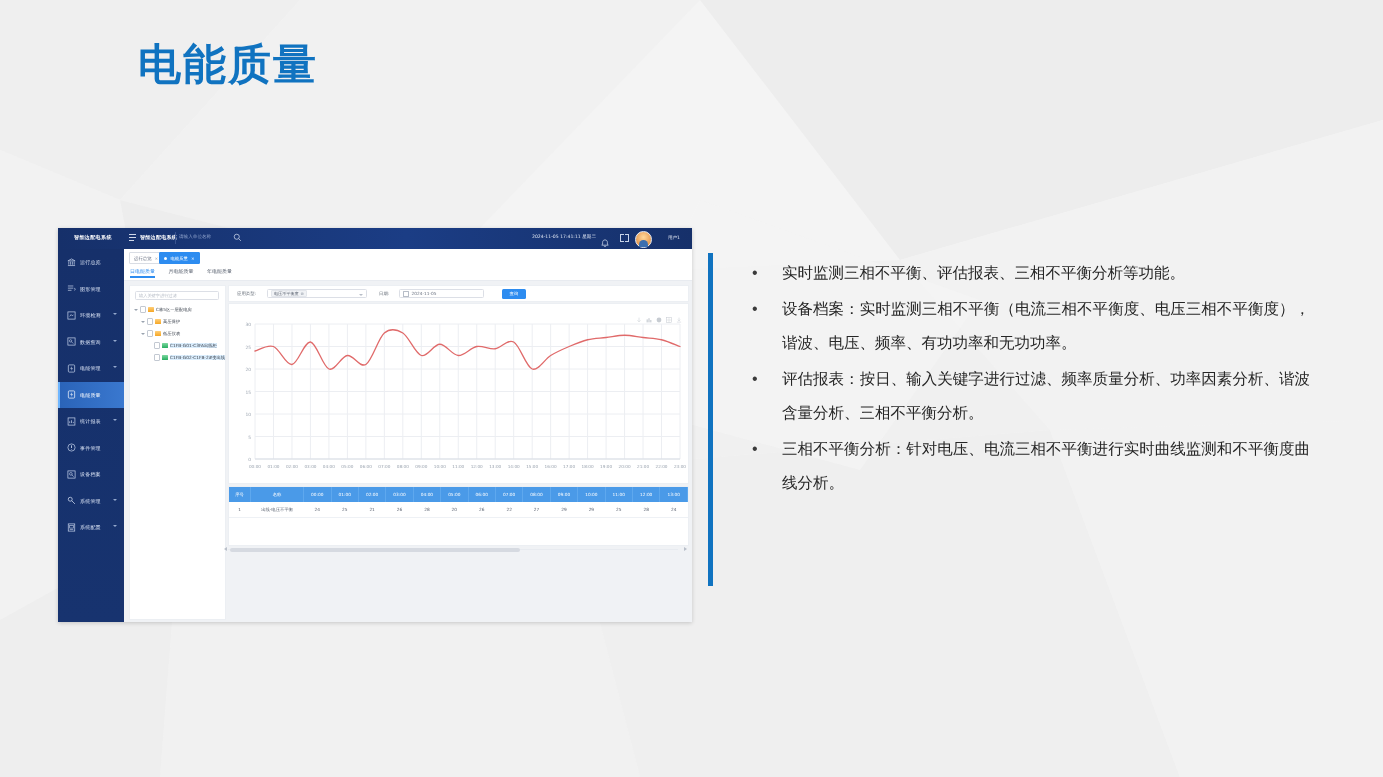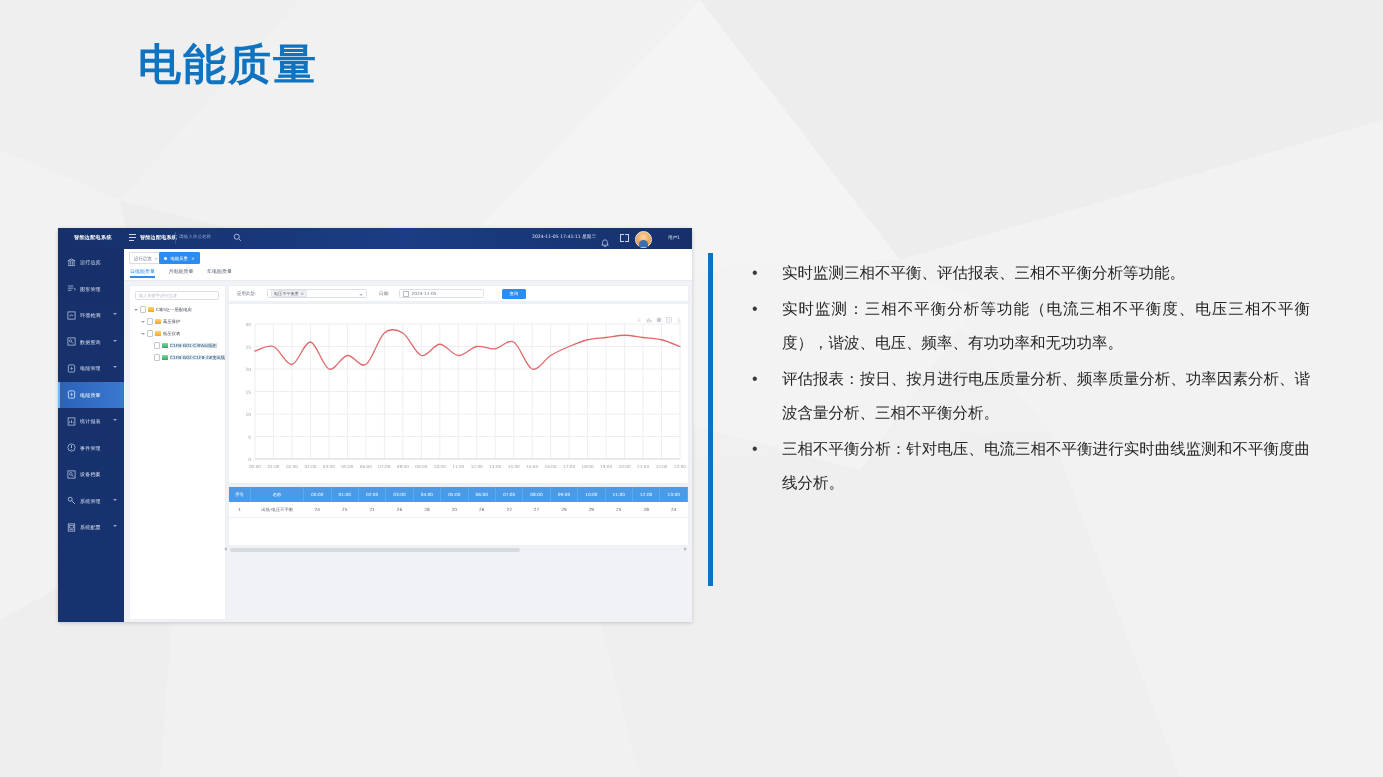--- a/index.html
+++ b/index.html
@@ -168,25 +168,25 @@
 <div class="slide-title">电能质量</div>
 
 <div class="accent-bar"></div>
 <div class="bullets">
   <div class="bullet">
     <div class="dot">•</div>
     <div class="btxt">实时监测三相不平衡、评估报表、三相不平衡分析等功能。</div>
   </div>
   <div class="bullet">
     <div class="dot">•</div>
-    <div class="btxt">实时监测：三相不平衡分析等功能（电流三相不平衡度、电压三相不平衡度），谐波、电压、频率、有功功率和无功功率。</div>
+    <div class="btxt">设备档案：实时监测三相不平衡（电流三相不平衡度、电压三相不平衡度），谐波、电压、频率、有功功率和无功功率。</div>
   </div>
   <div class="bullet">
     <div class="dot">•</div>
-    <div class="btxt">评估报表：按日、按月进行电压质量分析、频率质量分析、功率因素分析、谐波含量分析、三相不平衡分析。</div>
+    <div class="btxt">评估报表：按日、输入关键字进行过滤、频率质量分析、功率因素分析、谐波含量分析、三相不平衡分析。</div>
   </div>
   <div class="bullet">
     <div class="dot">•</div>
     <div class="btxt">三相不平衡分析：针对电压、电流三相不平衡进行实时曲线监测和不平衡度曲线分析。</div>
   </div>
 </div>
 
 <div class="app">
 
   <div class="topbar">

